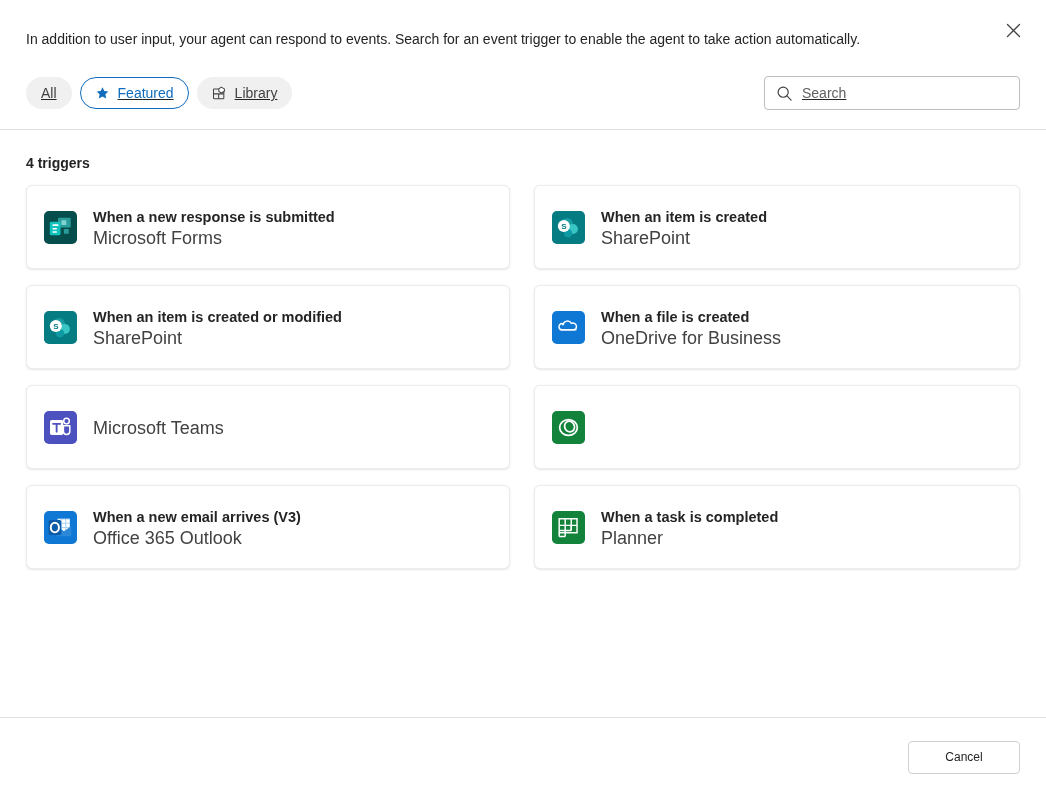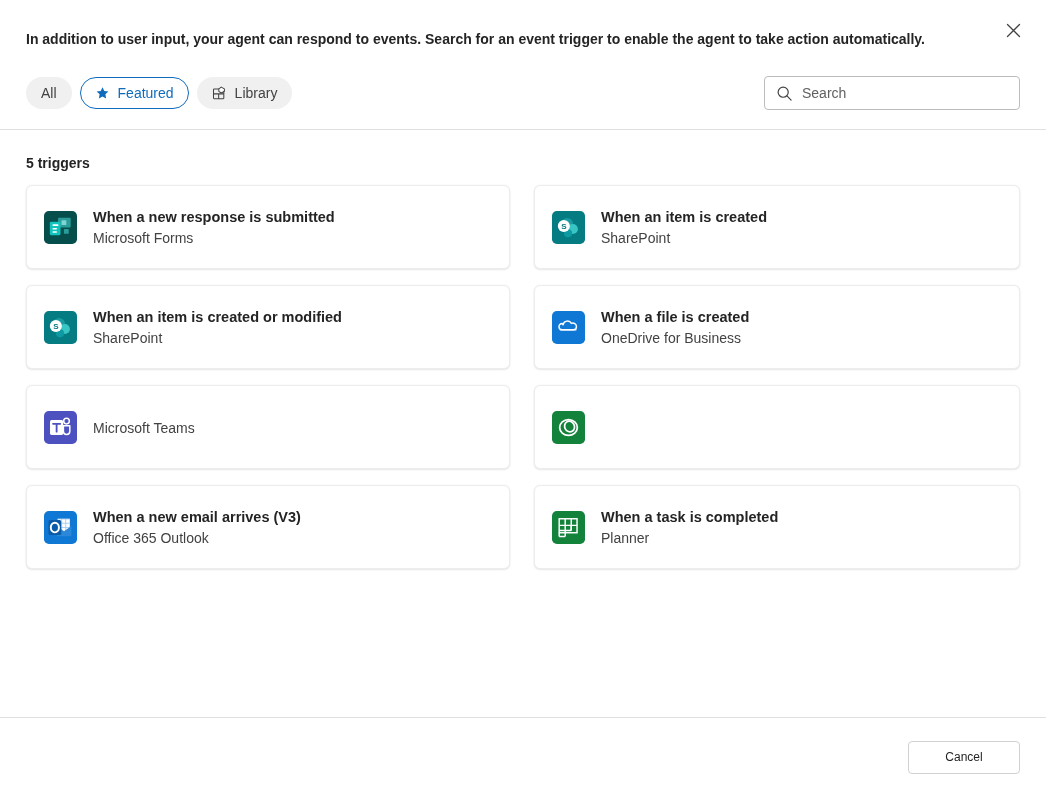--- a/index.html
+++ b/index.html
@@ -36,21 +36,21 @@
     letter-spacing: -0.2px;
     color: #242424;
   }
 
   .subtitle {
     margin-top: 9px;
     font-size: 14px;
     line-height: 21px;
     color: #242424;
     max-width: 910px;
-    font-weight: 700;
+    font-weight: 400;
   }
 
   .close-btn {
     position: absolute;
     top: 14px;
     right: 15px;
     width: 36px;
     height: 36px;
     border: none;
     background: transparent;
@@ -67,20 +67,21 @@
     padding: 26px 26px 19px 26px;
     display: flex;
     align-items: center;
     flex: 0 0 auto;
   }
 
   .pills {
     display: flex;
     align-items: center;
     gap: 8px;
+    text-decoration: underline;
   }
 
   .pill {
     height: 32px;
     border-radius: 16px;
     border: 1px solid transparent;
     background: #f0f0f0;
     padding: 0 14px;
     display: inline-flex;
     align-items: center;
@@ -109,20 +110,21 @@
   .search-wrap {
     margin-left: auto;
     width: 256px;
     height: 34px;
     border: 1px solid #bdbdbd;
     border-radius: 4px;
     display: flex;
     align-items: center;
     padding: 0 10px;
     background: #ffffff;
+    text-decoration: underline;
   }
 
   .search-icon {
     flex: 0 0 auto;
     width: 18px;
     height: 18px;
     margin-right: 9px;
     color: #424242;
     display: flex;
     align-items: center;
@@ -192,21 +194,21 @@
 
   .card-title {
     font-size: 14.5px;
     font-weight: 600;
     color: #242424;
     line-height: 20px;
     white-space: nowrap;
   }
 
   .card-sub {
-    font-size: 14px;
+    font-size: 18px;
     font-weight: 400;
     color: #424242;
     line-height: 20px;
     margin-top: 1px;
     white-space: nowrap;
   }
   .card-title.only { line-height: 20px; }
 
   
   .footer-sep { height: 1px; background: #e0e0e0; width: 100%; flex: 0 0 auto; }
@@ -285,21 +287,21 @@
           <path d="M11.6 11.6 L16 16" stroke="#424242" stroke-width="1.25" stroke-linecap="round"></path>
         </svg>
       </span>
       <input class="search-input" type="text" value="" placeholder="Search" style="">
     </div>
   </div>
 
   <div class="hr"></div>
 
   <div class="body">
-    <div class="count">5 triggers</div>
+    <div class="count">4 triggers</div>
 
     <div class="grid">
 
 
       <div class="card">
         <span class="card-icon">
           <svg width="33" height="33" viewBox="0 0 34 34" aria-hidden="true">
             <rect width="34" height="34" rx="5" fill="#064e4b"></rect>
             <rect x="14.5" y="7" width="13" height="10" rx="1" fill="#2a9d9a"></rect>
             <rect x="18" y="9.5" width="5" height="5" rx="0.7" fill="#7fd3d1"></rect>

